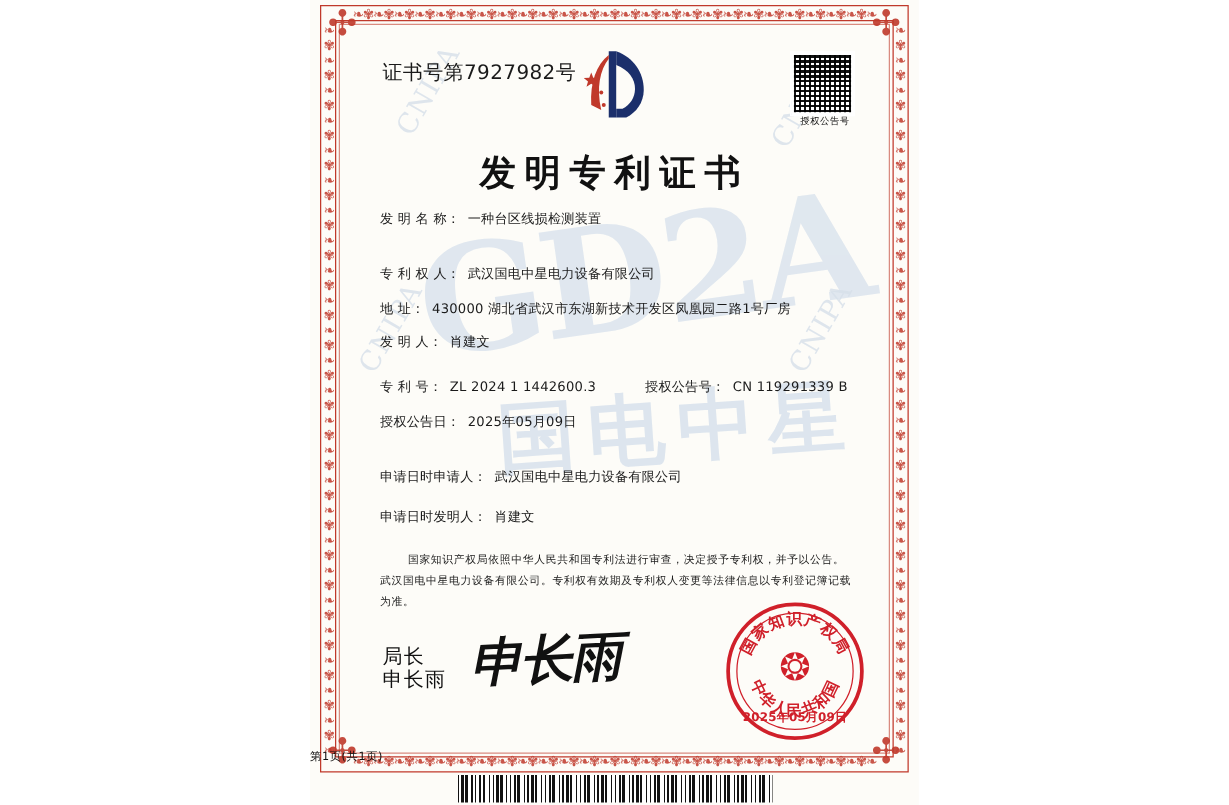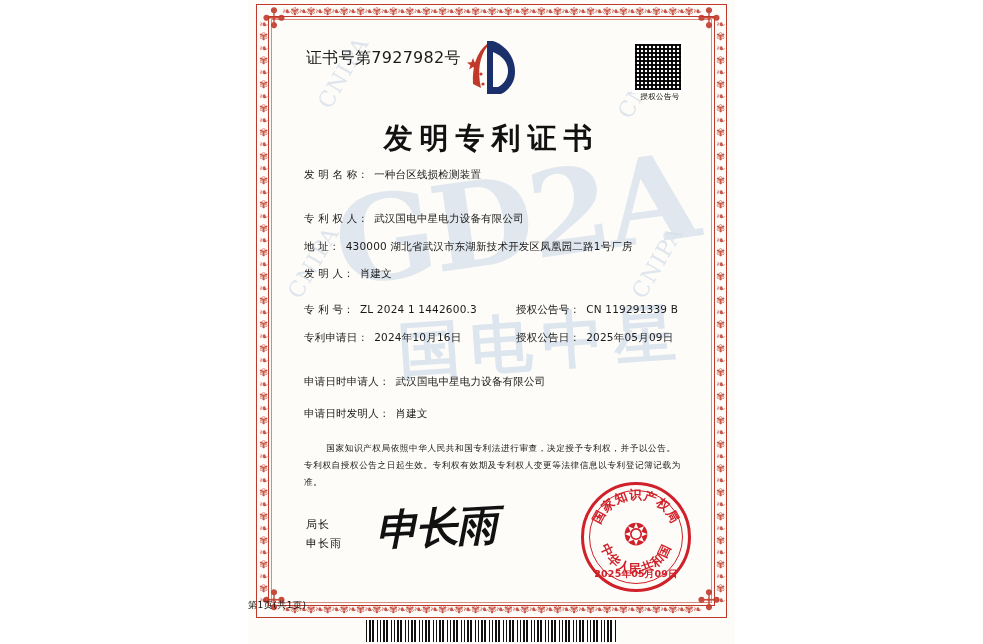--- a/index.html
+++ b/index.html
@@ -241,21 +241,21 @@
     letter-spacing: .6px;
   }
   .legal p { margin: 0; }
   .legal p.indent { text-indent: 16px; text-align: center; }
 
   
   .sig-label {
     position: absolute;
     left: 58px;
     top: 515px;
-    font-size: 11px;
+    font-size: 16px;
     line-height: 19px;
     color: #111;
     letter-spacing: 1px;
   }
   .sig-hand {
     position: absolute;
     left: 128px;
     top: 500px;
     font-family: "DejaVu Serif", serif;
     font-style: italic;
@@ -416,44 +416,40 @@
           <span class="lbl">专 利 号：</span>
           <span class="val">ZL 2024 1 1442600.3</span>
         </span>
         <span class="col-b">
           <span class="lbl">授权公告号：</span>
           <span class="val">CN 119291339 B</span>
         </span>
       </div>
 
       <div class="row2col">
-        <span class="col-a">
-          <span class="lbl">专利申请日：</span>
-          <span class="val">2024年10月16日</span>
-        </span>
         <span class="col-b">
           <span class="lbl">授权公告日：</span>
           <span class="val">2025年05月09日</span>
         </span>
       </div>
 
       <div class="row" style="margin-top:30px">
         <span class="lbl">申请日时申请人：</span>
         <span class="val">武汉国电中星电力设备有限公司</span>
       </div>
 
       <div class="row" style="margin-top:18px">
         <span class="lbl">申请日时发明人：</span>
         <span class="val">肖建文</span>
       </div>
     </div>
 
     <div class="legal">
       <p class="indent">国家知识产权局依照中华人民共和国专利法进行审查，决定授予专利权，并予以公告。</p>
-      <p>专利权自授权公告之日起生效。专利权有效期及专利权人变更等法律信息以专利登记簿记载为准。</p>
+      <p>武汉国电中星电力设备有限公司。专利权有效期及专利权人变更等法律信息以专利登记簿记载为准。</p>
     </div>
 
     <div class="sig-label">
       <div>局长</div>
       <div>申长雨</div>
     </div>
     <div class="sig-hand">申长雨</div>
 
     <div class="seal">
       <div class="seal-ring"></div>

